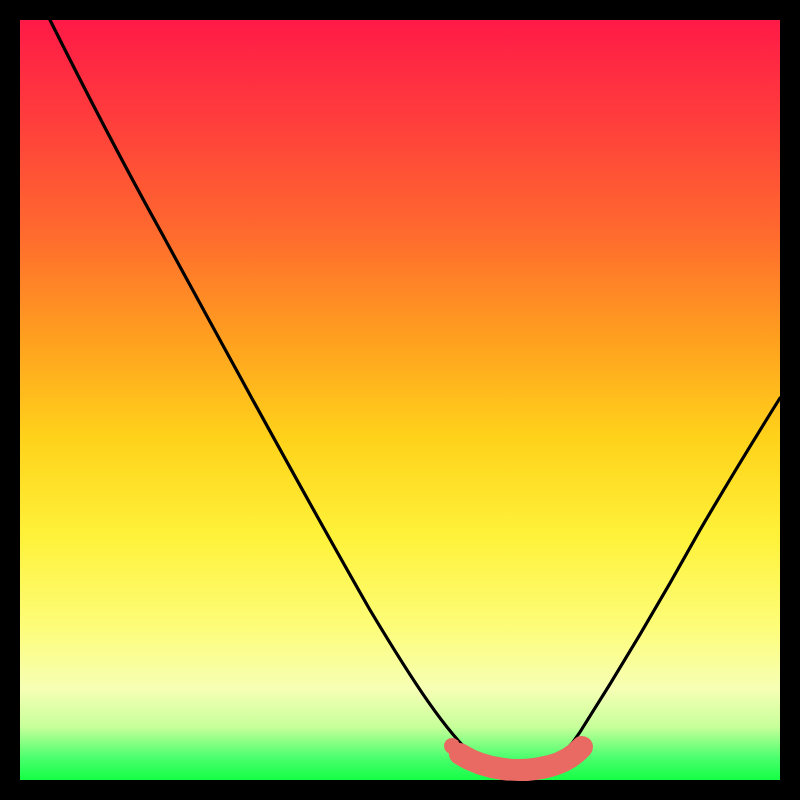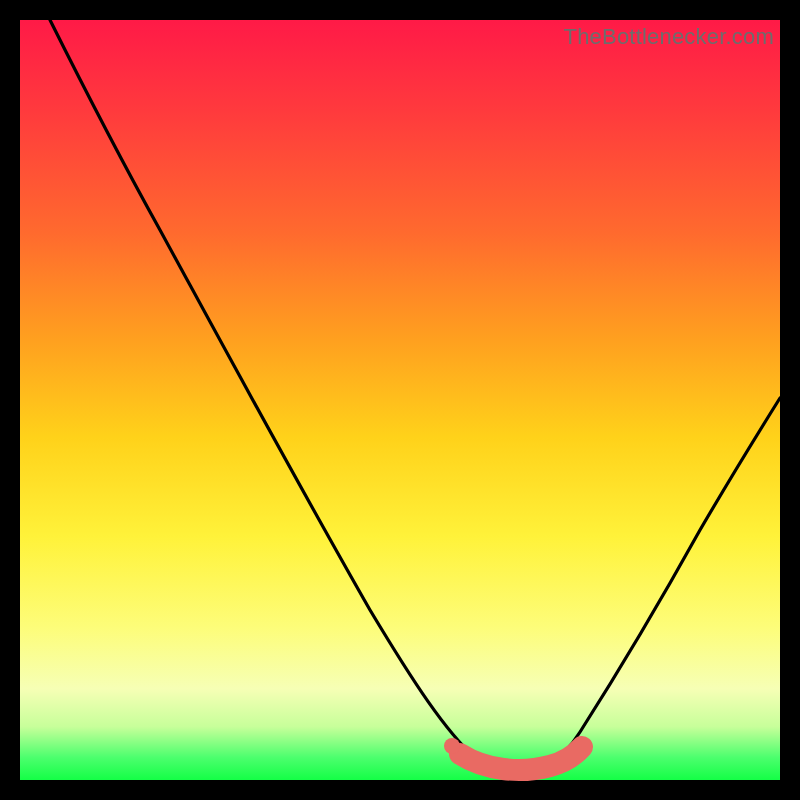--- a/index.html
+++ b/index.html
@@ -78,14 +78,13 @@
              C 590 665, 630 600, 680 510
              C 715 450, 740 410, 760 378"></path>
 
     <path fill="none" stroke="#e96a63" stroke-width="22" stroke-linecap="round" d="M 440 734
              C 465 750, 500 754, 530 746
              C 545 742, 555 735, 562 727"></path>
 
     <circle cx="432" cy="726" r="8" fill="#e96a63"></circle>
   </svg>
 
-  <div class="watermark">TheBottlenecker.com</div>
 </div>
 
 </body></html>

